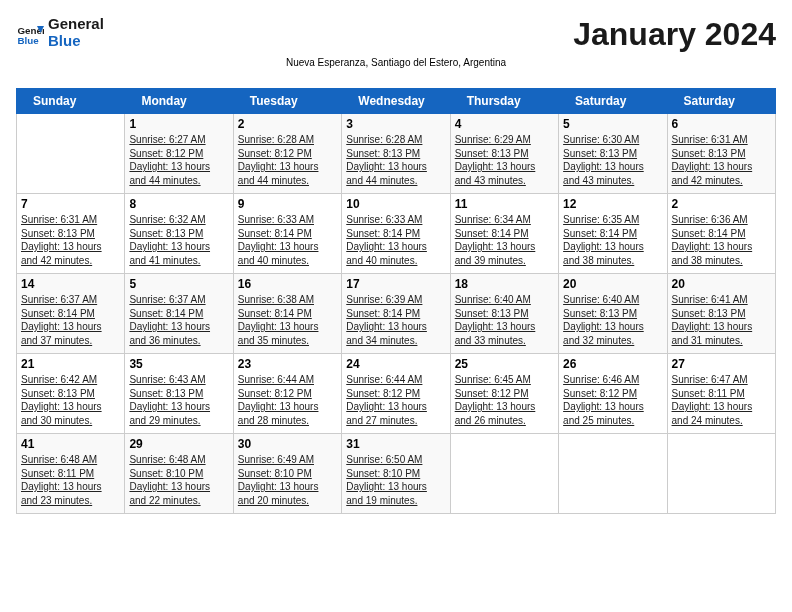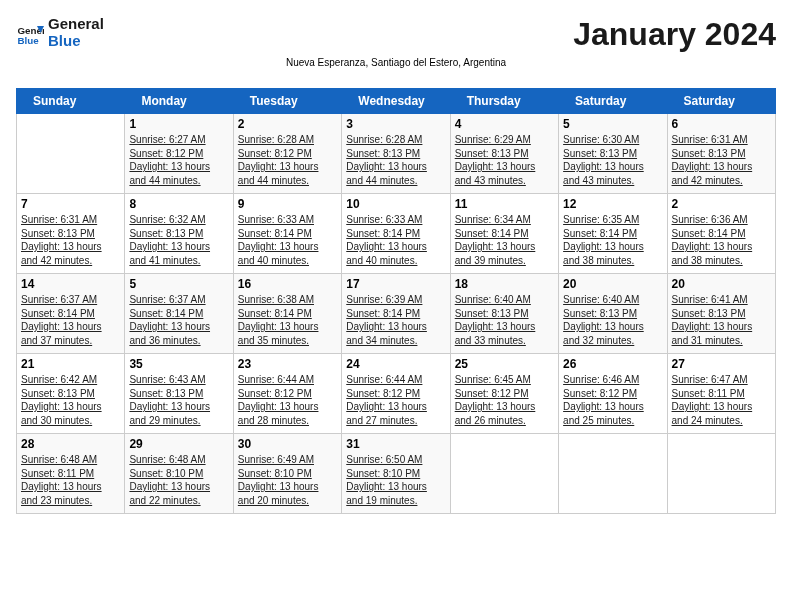--- a/index.html
+++ b/index.html
@@ -230,21 +230,21 @@
           <span class="day-number">26</span>
           <div class="day-info">Sunrise: 6:46 AM<br>Sunset: 8:12 PM<br>Daylight: 13 hours<br>and 25 minutes.</div>
         </td>
         <td>
           <span class="day-number">27</span>
           <div class="day-info">Sunrise: 6:47 AM<br>Sunset: 8:11 PM<br>Daylight: 13 hours<br>and 24 minutes.</div>
         </td>
       </tr>
       <tr>
         <td>
-          <span class="day-number">28</span>
+          <span class="day-number">41</span>
           <div class="day-info">Sunrise: 6:48 AM<br>Sunset: 8:11 PM<br>Daylight: 13 hours<br>and 23 minutes.</div>
         </td>
         <td>
           <span class="day-number">29</span>
           <div class="day-info">Sunrise: 6:48 AM<br>Sunset: 8:10 PM<br>Daylight: 13 hours<br>and 22 minutes.</div>
         </td>
         <td>
           <span class="day-number">30</span>
           <div class="day-info">Sunrise: 6:49 AM<br>Sunset: 8:10 PM<br>Daylight: 13 hours<br>and 20 minutes.</div>
         </td>

